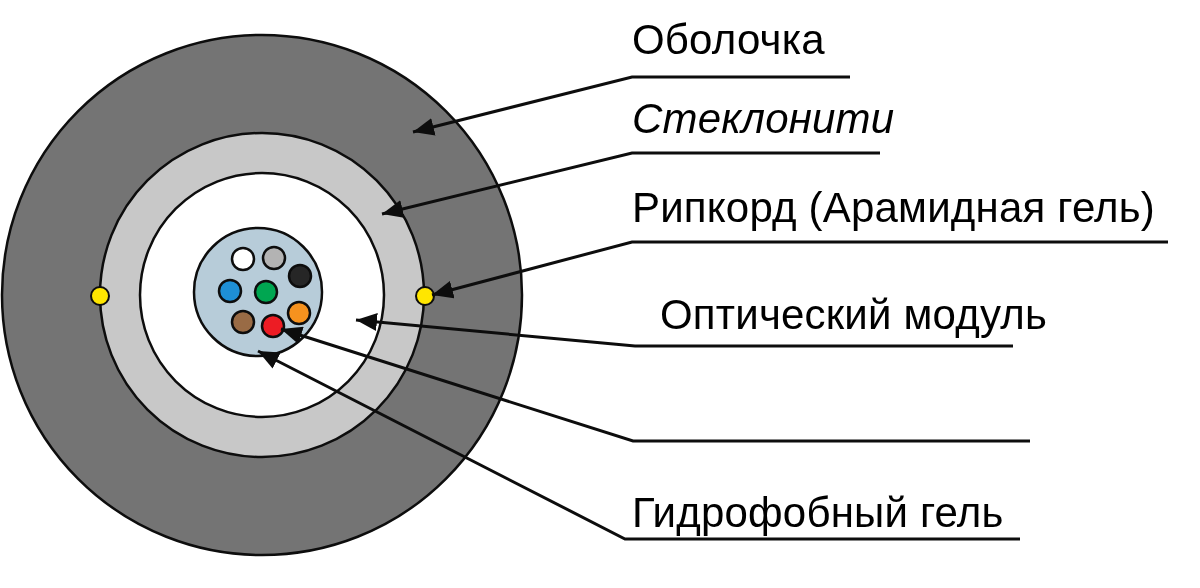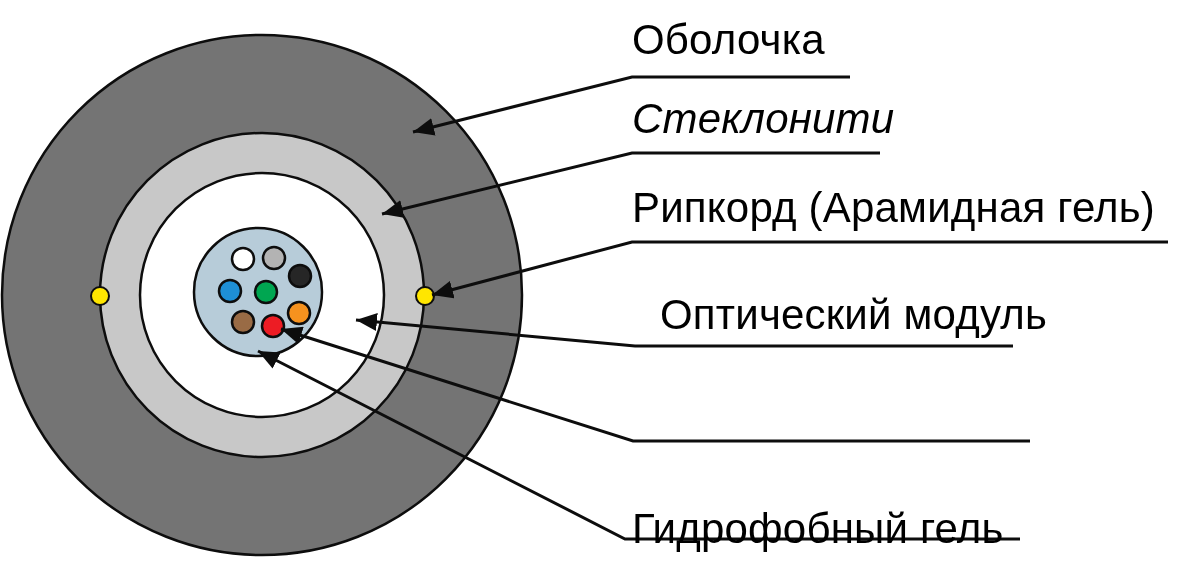--- a/index.html
+++ b/index.html
@@ -17,21 +17,21 @@
     line-height:1;
     color:#000000;
     white-space:nowrap;
     letter-spacing:0.2px;
   }
   .lbl-1{left:632px;top:19px;}
   .lbl-2{left:632px;top:98px;font-style:italic;}
   .lbl-3{left:632px;top:187px;}
   .lbl-4{left:632px;top:294px;margin-left:28px;}
   .lbl-5{left:632px;top:384px;}
-  .lbl-6{left:632px;top:508px;}
+  .lbl-6{left:632px;top:492px;}
 </style>
 </head>
 <body>
 
 <div class="stage">
 
   <svg width="1200" height="588" viewBox="0 0 1200 588">
     <defs>
       <marker id="arrowhead" markerWidth="7" markerHeight="6" refX="7" refY="3" orient="auto" markerUnits="strokeWidth">
         <path d="M0,0 L7,3 L0,6 Z" fill="#0d0d0d"></path>

